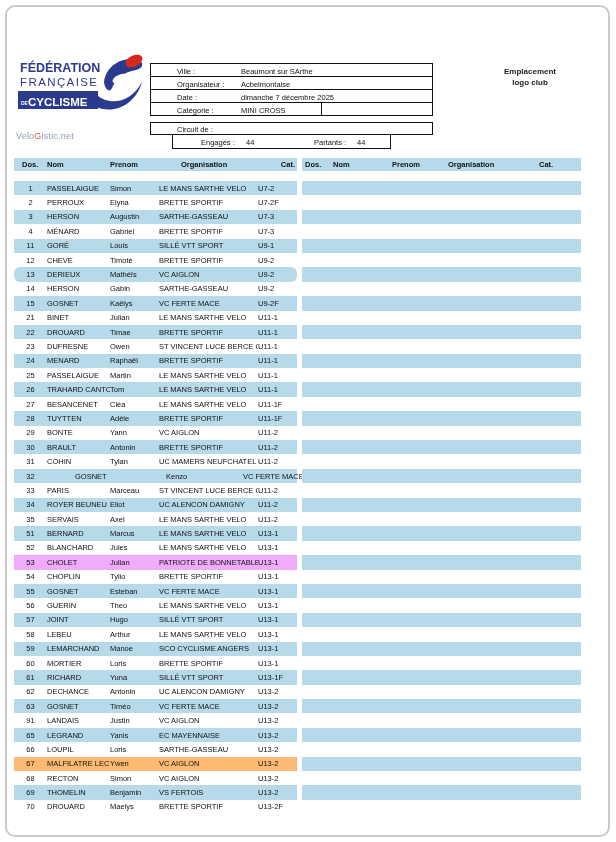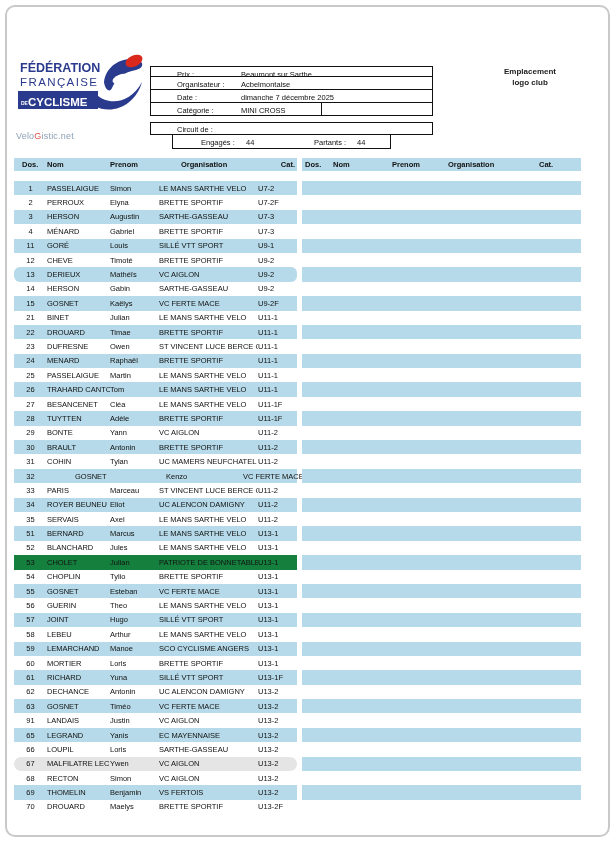--- a/index.html
+++ b/index.html
@@ -89,20 +89,24 @@
 
   <div class="emplacement">
     <div>Emplacement</div>
     <div>logo club</div>
   </div>
 
   <div class="frow fr0">
     <span class="flabel">Prix :</span>
     <span class="fvalue">Beaumont sur Sarthe</span>
   </div>
+  <div class="frow fr1">
+    <span class="flabel">Ville :</span>
+    <span class="fvalue">Beaumont sur SArthe</span>
+  </div>
   <div class="frow fr2">
     <span class="flabel">Organisateur :</span>
     <span class="fvalue">Acbelmontaise</span>
   </div>
   <div class="frow fr3">
     <span class="flabel">Date :</span>
     <span class="fvalue">dimanche 7 décembre 2025</span>
   </div>
   <div class="frow fr4">
     <span class="flabel">Catégorie :</span>
@@ -313,21 +317,21 @@
         <div class="tcell c3">LE MANS SARTHE VELO</div>
         <div class="tcell c4">U13-1</div>
       </div>
       <div class="trow">
         <div class="tcell c0">52</div>
         <div class="tcell c1">BLANCHARD</div>
         <div class="tcell c2">Jules</div>
         <div class="tcell c3">LE MANS SARTHE VELO</div>
         <div class="tcell c4">U13-1</div>
       </div>
-      <div class="trow" style="background: #15803d;">
+      <div class="trow" style="background: #f0abfc;">
         <div class="tcell c0">53</div>
         <div class="tcell c1">CHOLET</div>
         <div class="tcell c2">Julian</div>
         <div class="tcell c3">PATRIOTE DE BONNETABLE</div>
         <div class="tcell c4">U13-1</div>
       </div>
       <div class="trow">
         <div class="tcell c0">54</div>
         <div class="tcell c1">CHOPLIN</div>
         <div class="tcell c2">Tylio</div>
@@ -411,21 +415,21 @@
         <div class="tcell c3">EC MAYENNAISE</div>
         <div class="tcell c4">U13-2</div>
       </div>
       <div class="trow">
         <div class="tcell c0">66</div>
         <div class="tcell c1">LOUPIL</div>
         <div class="tcell c2">Loris</div>
         <div class="tcell c3">SARTHE-GASSEAU</div>
         <div class="tcell c4">U13-2</div>
       </div>
-      <div class="trow" style="background: #e5e5e5; border-radius: 7px;">
+      <div class="trow" style="background: #fdba74;">
         <div class="tcell c0">67</div>
         <div class="tcell c1">MALFILATRE LEC</div>
         <div class="tcell c2">Ywen</div>
         <div class="tcell c3">VC AIGLON</div>
         <div class="tcell c4">U13-2</div>
       </div>
       <div class="trow">
         <div class="tcell c0">68</div>
         <div class="tcell c1">RECTON</div>
         <div class="tcell c2">Simon</div>

